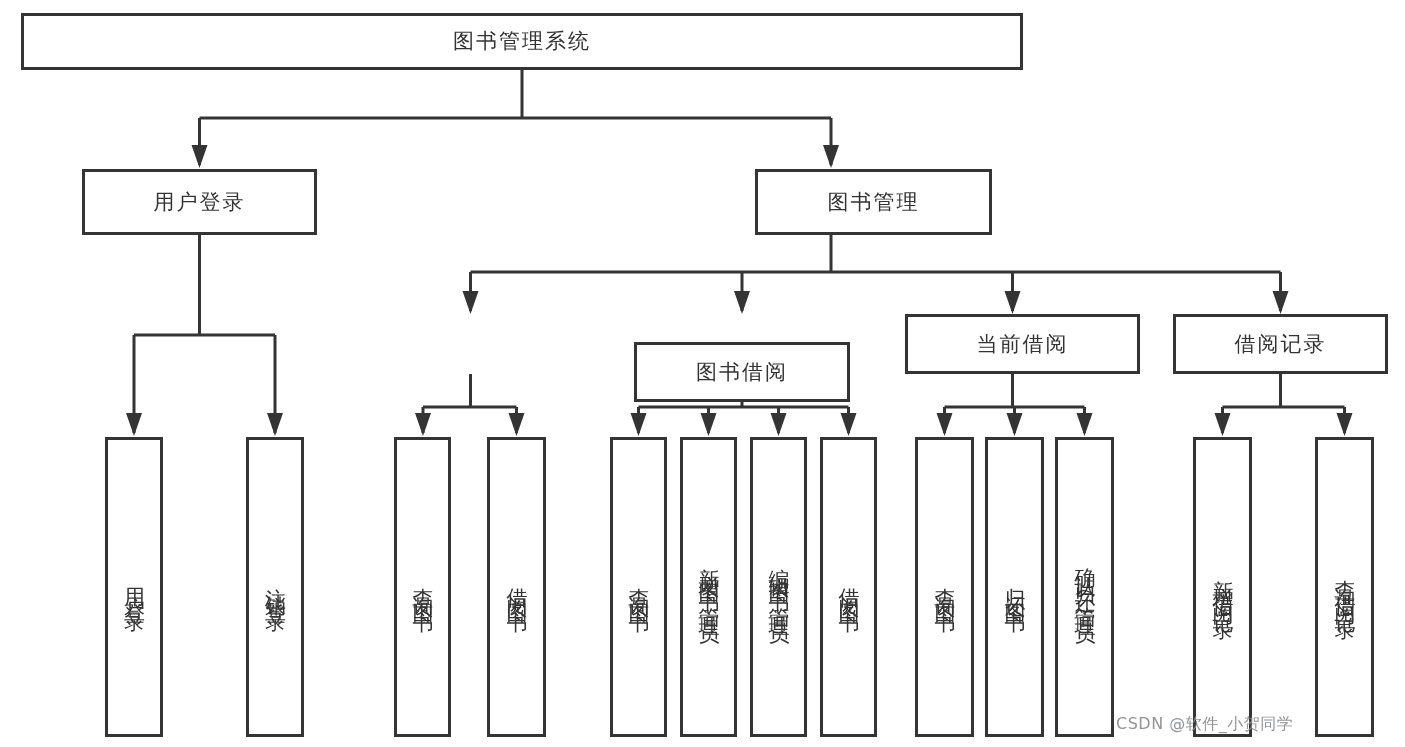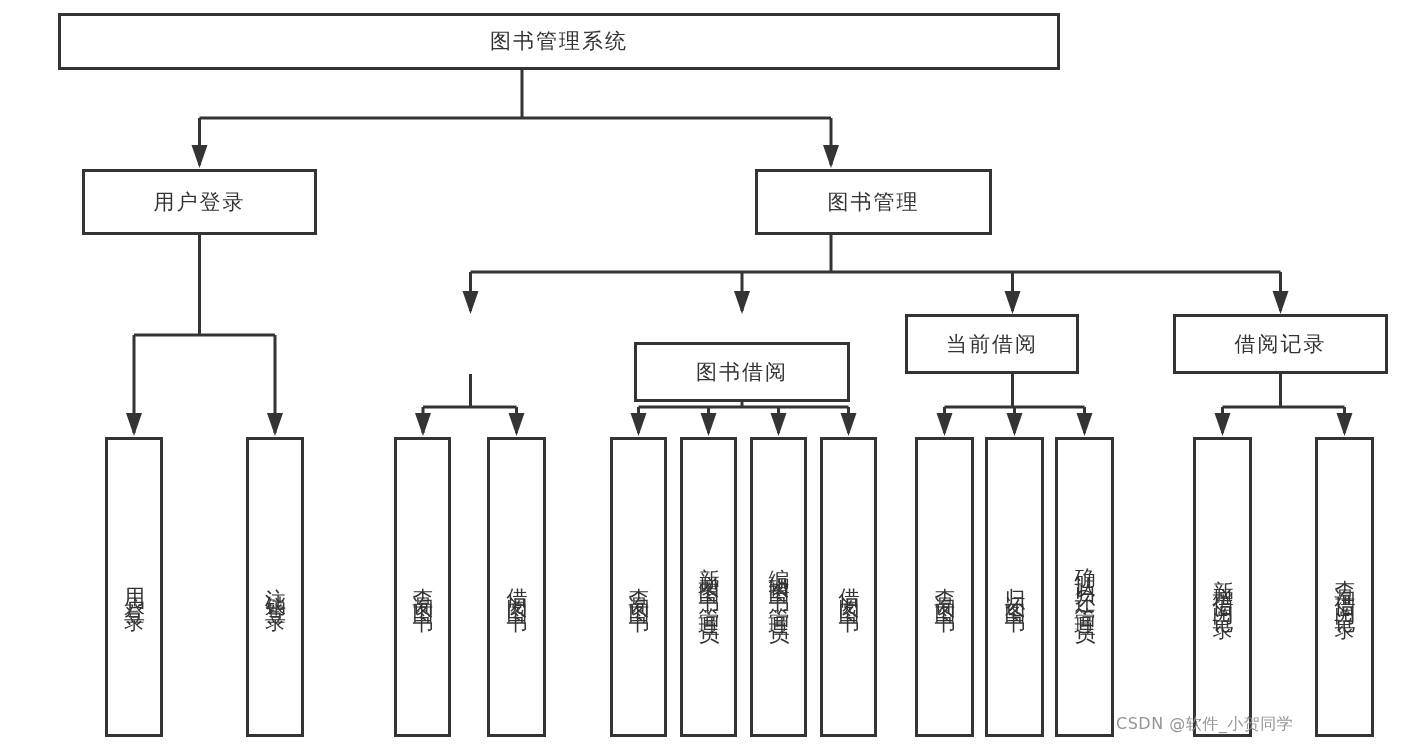--- a/index.html
+++ b/index.html
@@ -94,35 +94,35 @@
       <polygon points="770.5,413 786.5,413 778.5,436"></polygon>
       <polygon points="840.5,413 856.5,413 848.5,436"></polygon>
       <polygon points="936.5,413 952.5,413 944.5,436"></polygon>
       <polygon points="1006.5,413 1022.5,413 1014.5,436"></polygon>
       <polygon points="1076.5,413 1092.5,413 1084.5,436"></polygon>
       <polygon points="1214.5,413 1230.5,413 1222.5,436"></polygon>
       <polygon points="1336.5,413 1352.5,413 1344.5,436"></polygon>
     </g>
   </svg>
 
-  <div class="node" style="left:21px; top:13px; width:1002px; height:57px;margin-left:37px;">
+  <div class="node" style="left:21px; top:13px; width:1002px; height:57px;">
     <span>图书管理系统</span>
   </div>
 
   <div class="node" style="left:82px; top:169px; width:235px; height:66px;">
     <span>用户登录</span>
   </div>
   <div class="node" style="left:712px; top:169px; width:237px; height:66px;margin-left:43px;">
     <span>图书管理</span>
   </div>
 
   <div class="node" style="left:634px; top:314px; width:216px; height:60px;margin-top:28px;">
     <span>图书借阅</span>
   </div>
-  <div class="node" style="left:905px; top:314px; width:174px; height:60px;">
+  <div class="node" style="left:905px; top:314px; width:235px; height:60px;">
     <span>当前借阅</span>
   </div>
   <div class="node" style="left:1173px; top:314px; width:215px; height:60px;">
     <span>借阅记录</span>
   </div>
 
   <div class="node leaf" style="left:105px; top:437px; width:58px; height:300px;">
     <span class="vtext">用户登录</span>
   </div>
   <div class="node leaf" style="left:246px; top:437px; width:58px; height:300px;">

